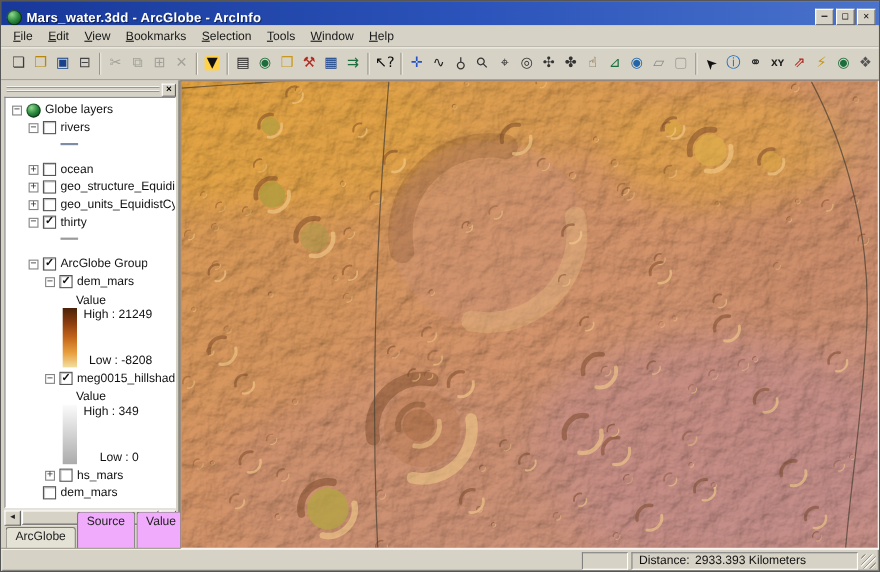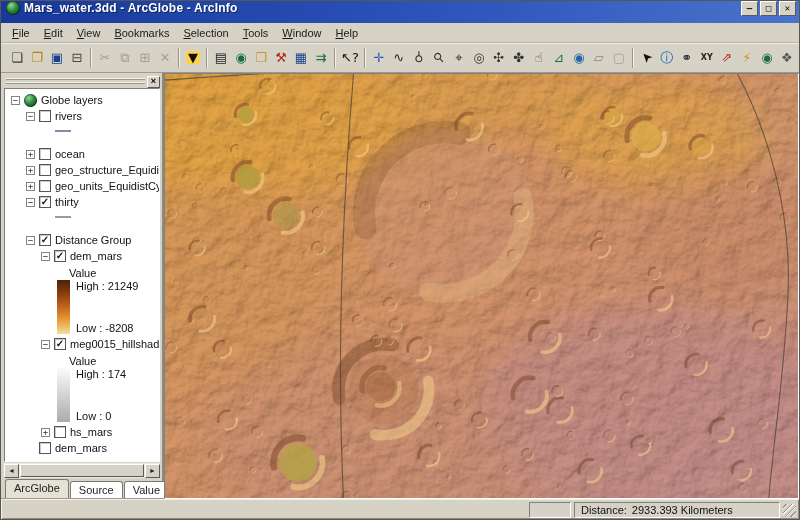--- a/index.html
+++ b/index.html
@@ -1,21 +1,21 @@
 <!DOCTYPE html>
 <html><head>
 <meta charset="utf-8">
 <style>
   html,body{margin:0;padding:0;width:800px;height:520px;overflow:hidden;
     font-family:"Liberation Sans", sans-serif;background:#d6d2c6;}
   *{box-sizing:border-box;}
   .window{position:absolute;inset:0;background:#d6d2c6;border:1px solid #565656;
     box-shadow:inset 1px 1px 0 #f4f2ec, inset -1px -1px 0 #8a8a82;display:flex;flex-direction:column;}
   
-  .titlebar{height:22px;display:flex;align-items:flex-start;padding:0 3px;
+  .titlebar{height:22px;display:flex;align-items:flex-end;padding:0 3px;
     background:linear-gradient(90deg,#18389a 0%,#2c54ba 55%,#4a73cc 100%);color:#fff;flex:0 0 auto;}
   .app-icon{width:14px;height:14px;border-radius:50%;margin:0 4px 0 2px;flex:0 0 auto;
     background:radial-gradient(circle at 35% 30%,#8fd98f 0%,#2c8a3e 45%,#0d4d1e 80%);
     box-shadow:inset 0 0 0 1px rgba(0,0,0,.5);}
   .title{font-size:12px;font-weight:bold;letter-spacing:.2px;white-space:nowrap;flex:1;
     text-shadow:1px 1px 0 rgba(0,0,0,.45);}
   .winbtns{display:flex;gap:2px;}
   .winbtns button{width:17px;height:15px;font-size:9px;line-height:11px;padding:0;
     background:#d6d2c6;border:1px solid;border-color:#fff #5a5a5a #5a5a5a #fff;
     font-family:"DejaVu Sans Mono",monospace;font-weight:bold;color:#111;cursor:default;}
@@ -52,32 +52,32 @@
   .cb{width:12px;height:12px;flex:0 0 auto;border:1px solid #555;background:#fff;margin-right:4px;
     font-size:10px;line-height:10px;text-align:center;color:#111;font-weight:bold;
     box-shadow:inset 1px 1px 0 #c8c8c8;}
   .globe-ico{width:13px;height:13px;border-radius:50%;margin-right:4px;flex:0 0 auto;
     background:radial-gradient(circle at 35% 30%,#8fd98f 0%,#2c8a3e 45%,#0d4d1e 80%);
     box-shadow:inset 0 0 0 1px rgba(0,0,0,.4);}
   .lyr-label{overflow:hidden;text-overflow:clip;}
   .sym-row{height:14px;margin-bottom:8px;display:flex;align-items:center;}
   .dash{width:16px;height:2px;}
   .txt-row{height:15px;display:flex;align-items:flex-end;}
-  .ramp-row{display:flex;align-items:stretch;margin:1px 0 2px 0;}
+  .ramp-row{display:flex;align-items:stretch;margin:1px 0 2px 0;text-align:right;}
   .rampbar{width:13px;flex:0 0 auto;}
   .ramplabels{display:flex;flex-direction:column;justify-content:space-between;margin-left:6px;font-size:11px;}
   
   .hscroll{height:15px;flex:0 0 auto;display:flex;align-items:center;background:#eceae2;margin-top:1px;}
   .sbtn{width:15px;height:14px;flex:0 0 auto;font-size:7px;line-height:12px;text-align:center;
     background:#d6d2c6;border:1px solid;border-color:#fff #5a5a5a #5a5a5a #fff;color:#222;cursor:default;padding:0;}
   .sthumb{height:13px;flex:1;margin:0 1px;background:#d6d2c6;
     border:1px solid;border-color:#fff #5a5a5a #5a5a5a #fff;}
   .tabs{height:21px;flex:0 0 auto;display:flex;align-items:flex-end;padding-left:1px;background:#d6d2c6;}
-  .tab{font-size:11px;padding:2px 8px 3px 8px;margin-right:1px;background:#ffffff;color:#222;
-    border:1px solid #7a7a72;border-bottom:none;border-radius:3px 3px 0 0;height:18px;cursor:default;}
+  .tab{font-size:11px;padding:2px 8px 3px 8px;margin-right:1px;background:#f0abfc;color:#222;
+    border:1px solid #7a7a72;border-bottom:none;border-radius:3px 3px 0 0;height:34px;cursor:default;}
   .tab.active{background:#e4e1d5;height:20px;font-weight:normal;}
   
   .map{flex:1;position:relative;border:1px solid;border-color:#808080 #fff #fff #808080;
     background:#d29268;overflow:hidden;}
   .map svg{position:absolute;inset:0;width:100%;height:100%;}
   
   .statusbar{height:20px;flex:0 0 auto;display:flex;align-items:center;gap:3px;
     border-top:1px solid #f2f0e8;box-shadow:0 -1px 0 #9d998d;padding:2px 3px 2px 4px;font-size:11px;}
   .sb-fill{flex:1;}
   .sb-cell{height:16px;border:1px solid;border-color:#808080 #fff #fff #808080;
@@ -273,21 +273,21 @@
             <span class="exp">−</span>
             <span class="cb">✓</span>
             <span class="lyr-label">thirty</span>
           </div>
           <div class="sym-row" style="padding-left: 48px;">
             <span class="dash" style="background: rgb(154, 154, 154);"></span>
           </div>
           <div class="row" style="padding-left: 19px;">
             <span class="exp">−</span>
             <span class="cb">✓</span>
-            <span class="lyr-label">Distance Group</span>
+            <span class="lyr-label">ArcGlobe Group</span>
           </div>
           <div class="row" style="padding-left: 34px;">
             <span class="exp">−</span>
             <span class="cb">✓</span>
             <span class="lyr-label">dem_mars</span>
           </div>
           <div class="txt-row" style="padding-left: 62px;">
             <span>Value</span>
           </div>
           <div class="ramp-row" style="padding-left: 50px; height: 54px;">
@@ -301,21 +301,21 @@
             <span class="exp">−</span>
             <span class="cb">✓</span>
             <span class="lyr-label">meg0015_hillshade.t</span>
           </div>
           <div class="txt-row" style="padding-left: 62px;">
             <span>Value</span>
           </div>
           <div class="ramp-row" style="padding-left: 50px; height: 54px;">
             <span class="rampbar" style="background: linear-gradient(rgb(251, 251, 251), rgb(171, 171, 171));"></span>
             <span class="ramplabels">
-              <span>High : 174</span>
+              <span>High : 349</span>
               <span>Low : 0</span>
             </span>
           </div>
           <div class="row" style="padding-left: 34px;">
             <span class="exp">+</span>
             <span class="cb"></span>
             <span class="lyr-label">hs_mars</span>
           </div>
           <div class="row" style="padding-left: 19px;">
             <span class="expspace"></span>

